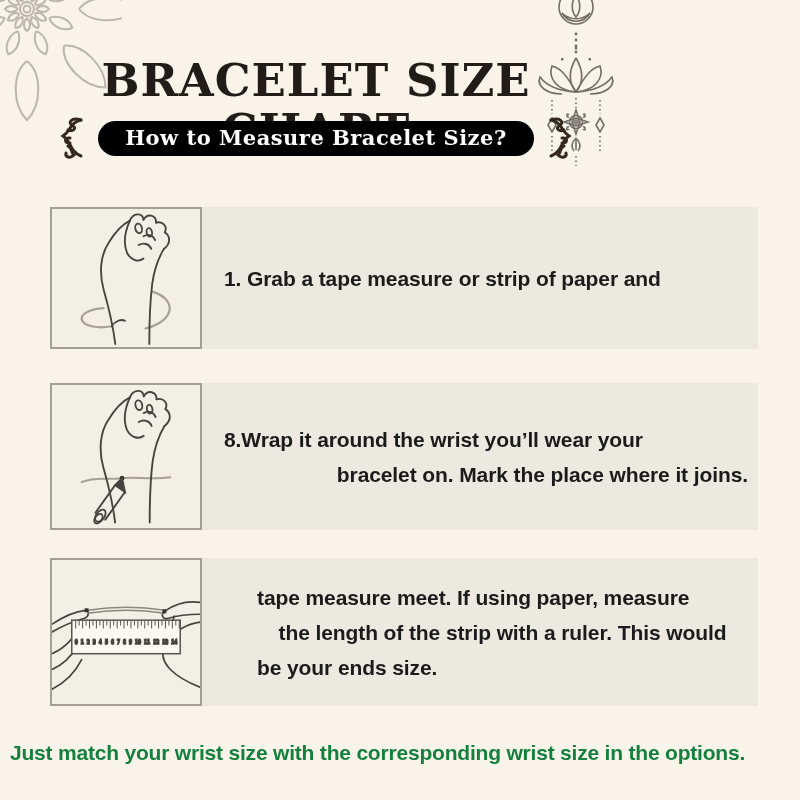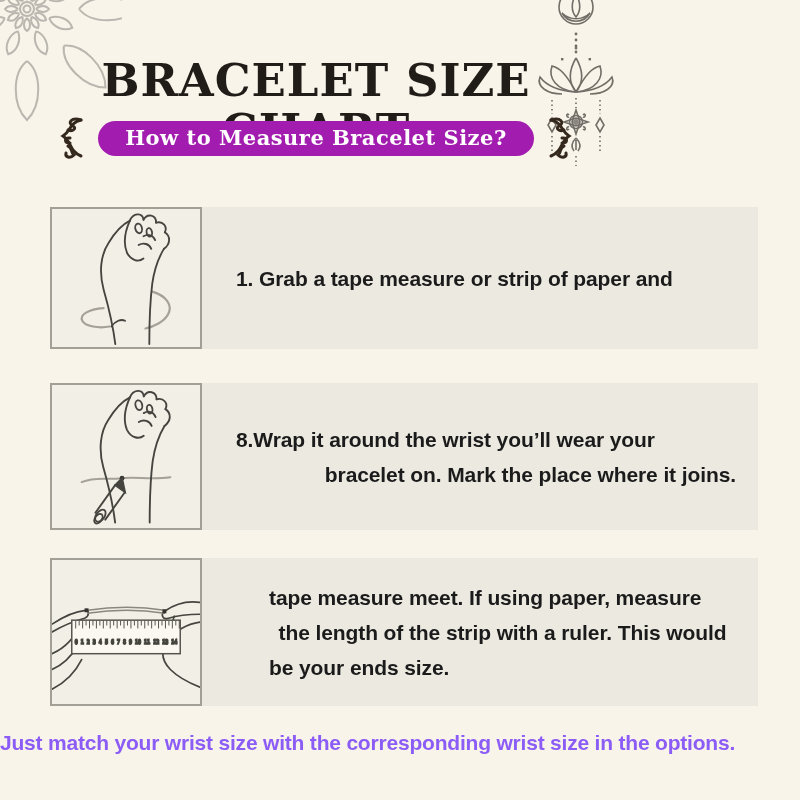--- a/index.html
+++ b/index.html
@@ -23,53 +23,53 @@
     font-size:45px;font-weight:700;letter-spacing:1px;
     color:#201c17;line-height:1.1;
   }
 
   
   .badge-row{
     position:absolute;top:115px;left:0;width:100%;
     display:flex;justify-content:center;align-items:center;gap:13px;
   }
   .badge{
-    background:#a21caf;color:#ffffff;
+    background:#000000;color:#ffffff;
     border-radius:19px;padding:4px 27px 6px 27px;
     font-family:"DejaVu Serif","Liberation Serif",serif;
     font-size:21px;font-weight:700;letter-spacing:.5px;
     white-space:nowrap;
   }
   .flourish{display:block;}
   .flourish.right{transform:scaleX(-1);}
 
   
   .steps{position:absolute;top:207px;left:50px;width:708px;}
   .step-row{display:flex;background:#ebe9e0;}
   .step-row.r1{min-height:142px;}
   .step-row.r2{min-height:147px;margin-top:34px;}
   .step-row.r3{min-height:148px;margin-top:28px;}
   .illus-box{
     flex:0 0 152px;width:152px;box-sizing:border-box;
     border:2px solid #a29f96;background:#f2efe6;
     display:flex;align-items:center;justify-content:center;
   }
   .step-text{
-    flex:1;align-self:center;margin:16px;padding:4px 6px;
+    flex:1;align-self:center;margin:4px;padding:4px 6px;
     font-size:21px;font-weight:700;line-height:35px;
     color:#1b1b1b;letter-spacing:-0.1px;
   }
   .line{padding-left:12px;white-space:nowrap;}
   .line.cont{padding-left:45px;}
 
   
   .footer-note{
     position:absolute;top:731px;left:0;width:100%;
-    margin:0;text-align:center;white-space:nowrap;
-    font-size:21px;font-weight:700;color:#8b5cf6;letter-spacing:-0.2px;
+    margin:10px;text-align:center;white-space:nowrap;
+    font-size:21px;font-weight:700;color:#15803d;letter-spacing:-0.2px;
   }
 
   svg text.ruler-nums{
     font-family:"DejaVu Sans Mono","Liberation Mono",monospace;
     font-size:6.4px;fill:#45433e;font-weight:700;
   }
 </style>
 </head>
 <body>
 

